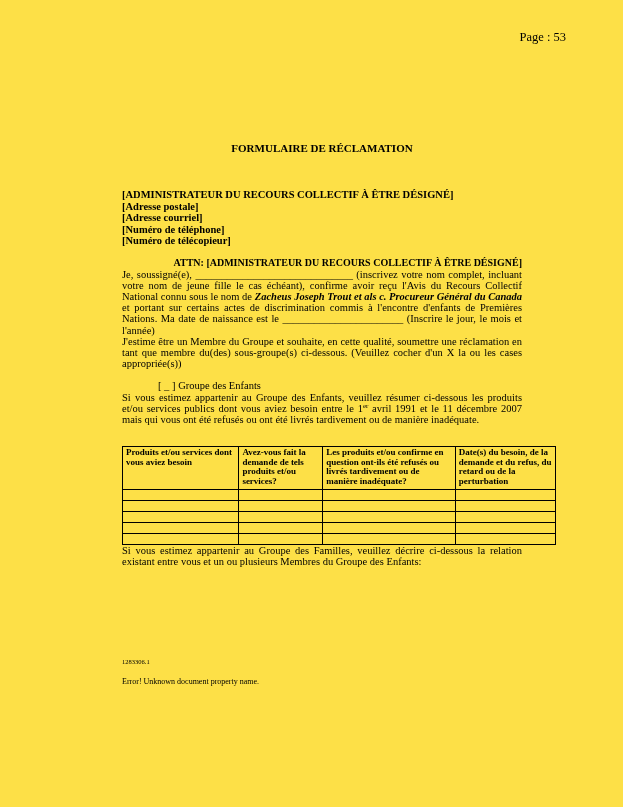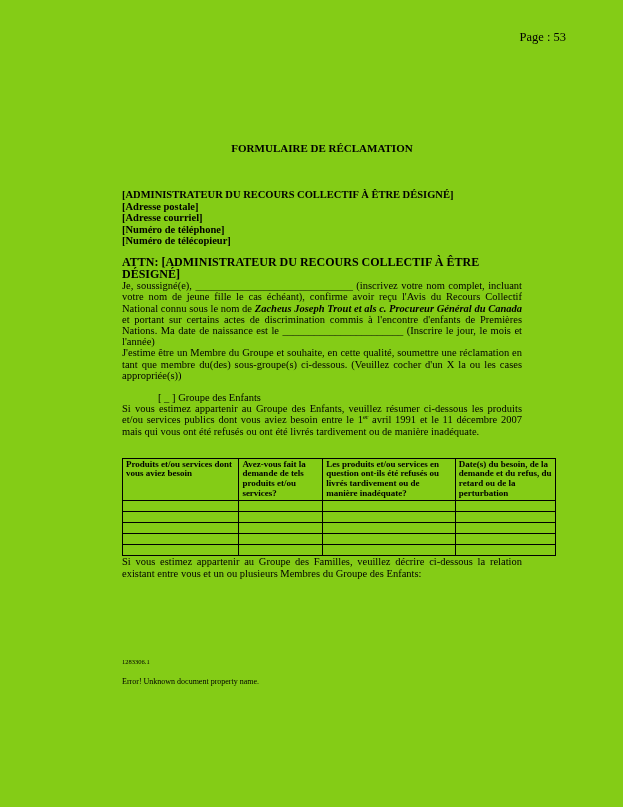--- a/index.html
+++ b/index.html
@@ -1,18 +1,18 @@
 <!DOCTYPE html>
 <html><head>
 <meta charset="utf-8">
 <style>
   html, body { margin: 0; padding: 0; background: #e8e8e8; }
   .page {
     width: 623px; height: 807px;
-    background: #84cc16;
+    background: #fde047;
     position: relative;
     overflow: hidden;
     color: #000;
     font-family: "Liberation Serif", serif;
   }
   .page-label {
     position: absolute; top: 30px; right: 57px;
     font-size: 12.5px;
   }
   .content {
@@ -26,22 +26,23 @@
   }
   .address {
     margin-top: 35px;
     font-weight: bold;
     font-size: 10.5px;
     line-height: 11.6px;
   }
   .attn {
     margin: 10px 0 0 0;
     font-weight: bold;
-    font-size: 12px;
+    font-size: 10px;
     line-height: 11.6px;
+    text-align: right;
   }
   p.body {
     margin: 0;
     font-size: 10.5px;
     line-height: 11.2px;
     text-align: justify;
   }
   .mt-para1 { margin-top: 15px; }
   .mt-para2 { margin-top: 8px; }
   .mt-para3 { margin-top: 9px; }
@@ -121,21 +122,21 @@
 
     <p class="body mt-para3"><span>Si vous estimez appartenir au Groupe des Enfants, veuillez résumer ci-dessous les produits et/ou services publics dont vous aviez besoin entre le 1</span><sup>er</sup>
       <span>avril 1991 et le 11 décembre 2007 mais qui vous ont été refusés ou ont été livrés tardivement ou de manière inadéquate.</span>
     </p>
 
     <table class="claims">
       <thead>
         <tr>
           <th class="c1">Produits et/ou services dont vous aviez besoin</th>
           <th class="c2">Avez-vous fait la demande de tels produits et/ou services?</th>
-          <th class="c3">Les produits et/ou services en question ont-ils été refusés ou livrés tardivement ou de manière inadéquate?</th>
+          <th class="c3">Les produits et/ou confirme en question ont-ils été refusés ou livrés tardivement ou de manière inadéquate?</th>
           <th class="c4">Date(s) du besoin, de la demande et du refus, du retard ou de la perturbation</th>
         </tr>
       </thead>
       <tbody>
           <tr>
             <td></td>
             <td></td>
             <td></td>
             <td></td>
           </tr>

